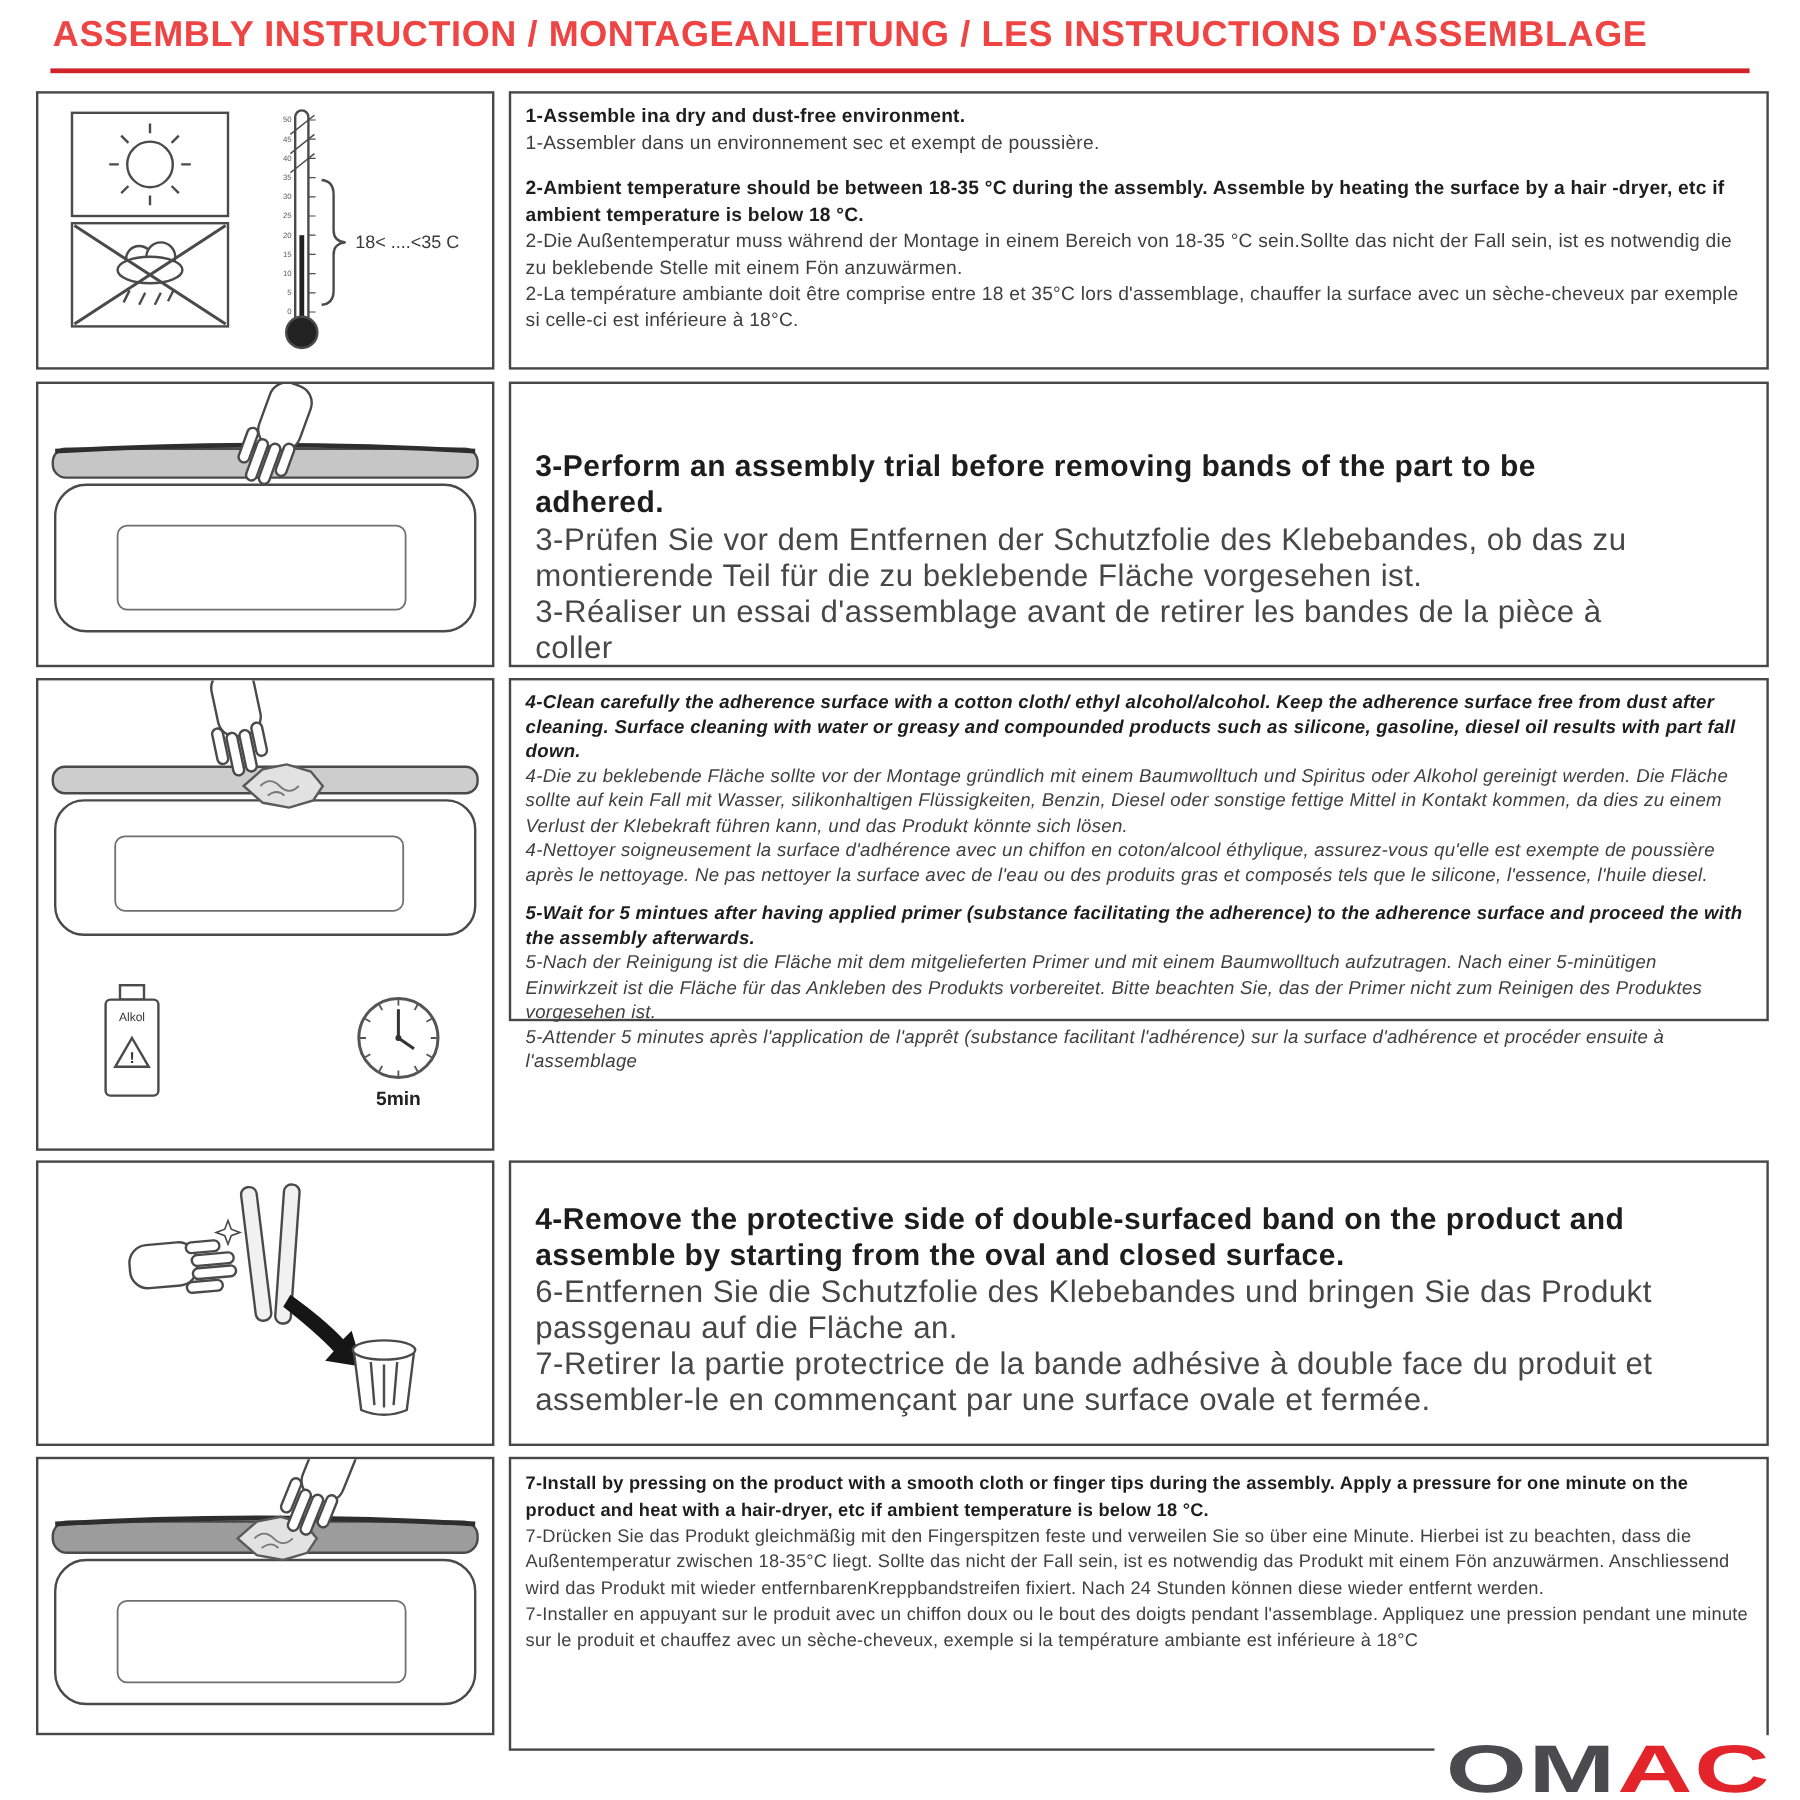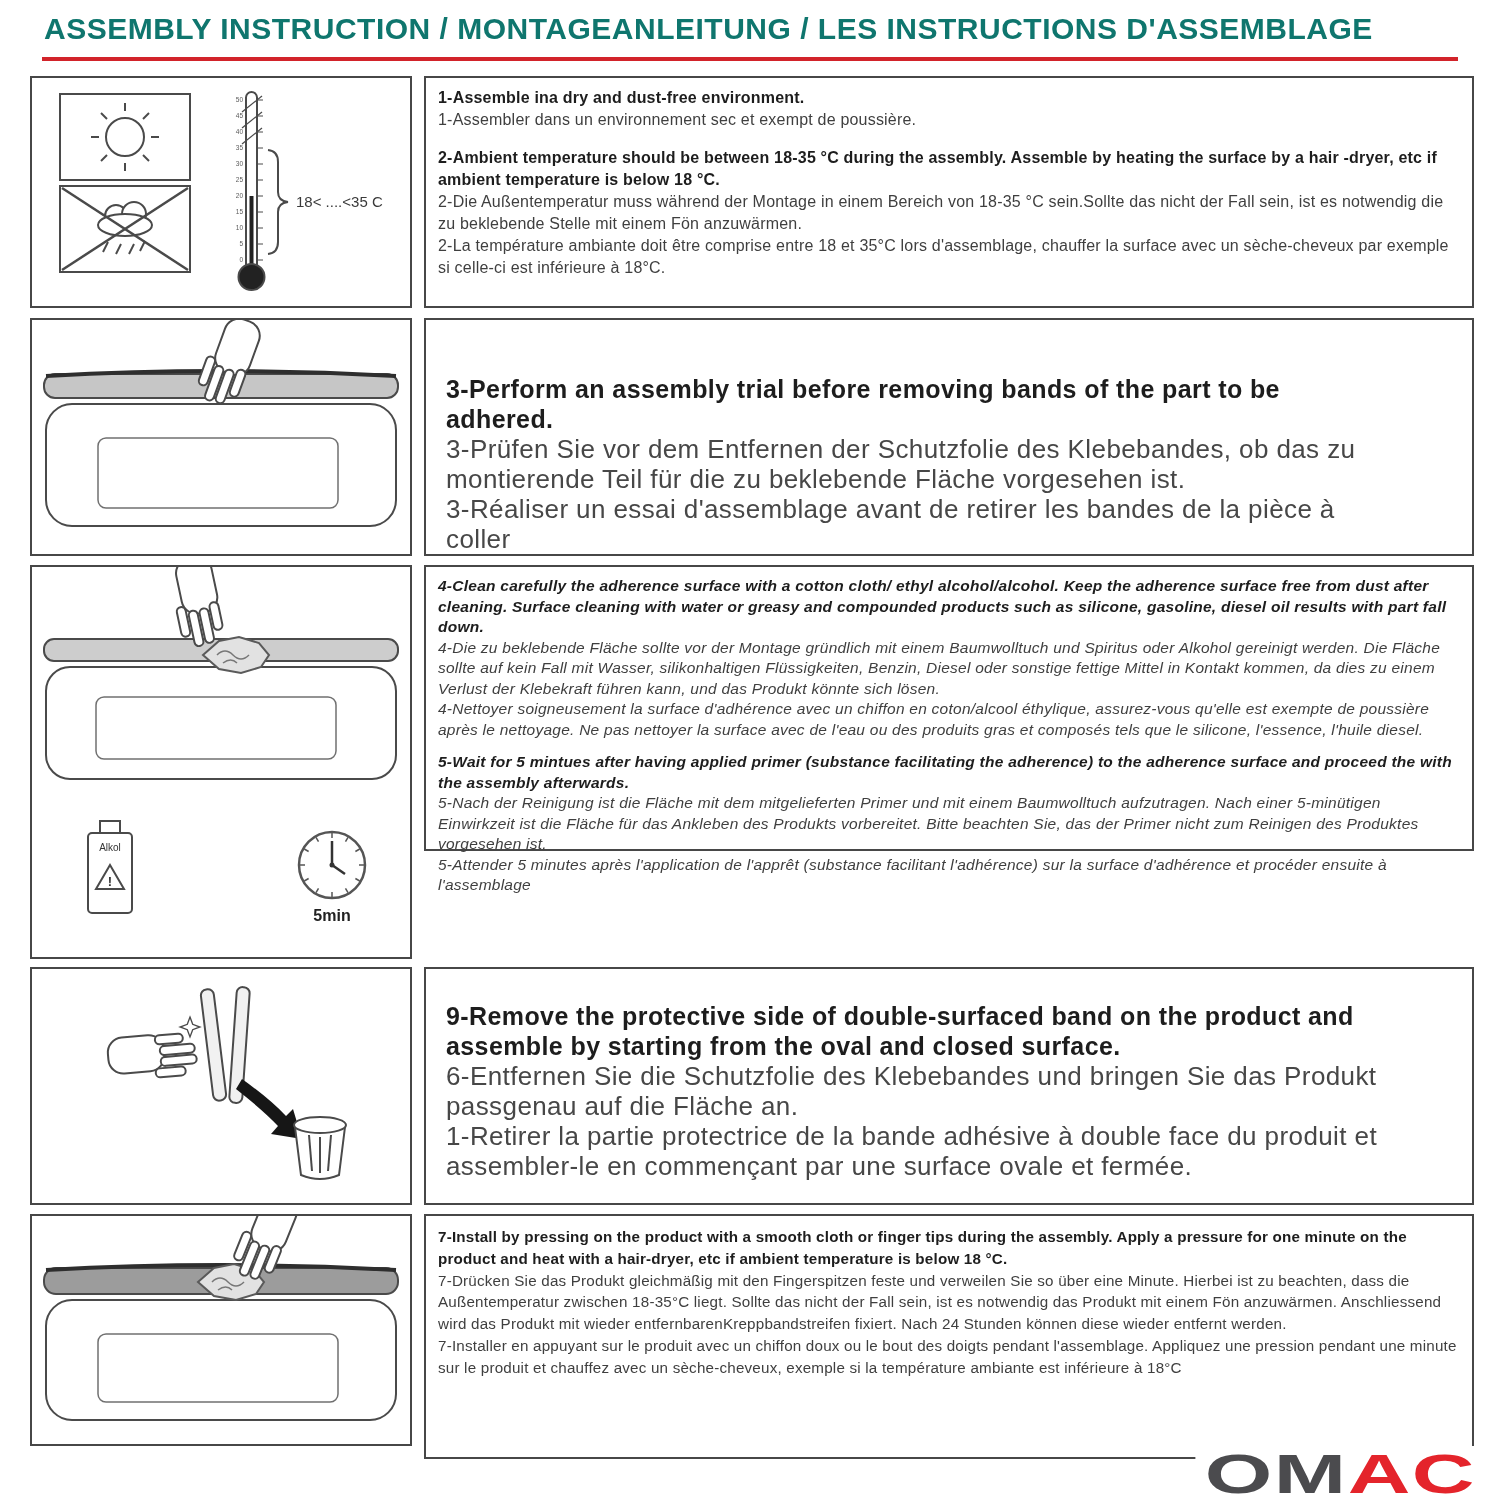--- a/index.html
+++ b/index.html
@@ -3,21 +3,21 @@
 <meta charset="utf-8">
 <style>
   * { margin:0; padding:0; box-sizing:border-box; }
   html,body { width:1500px; height:1500px; }
   body {
     position:relative; background:#fff; overflow:hidden;
     font-family:"Liberation Sans", sans-serif; color:#3f3f3f;
   }
   .title {
     position:absolute; left:44px; top:12px;
-    font-size:30px; font-weight:800; letter-spacing:0.5px; color:#0f766e;
+    font-size:30px; font-weight:800; letter-spacing:0.5px; color:#ef4444;
     white-space:nowrap;
   }
   .title-rule { position:absolute; left:42px; top:57px; width:1416px; height:4px; background:#d2232a; }
 
   .imgbox, .textbox { position:absolute; background:#fff; border:2px solid #474747; }
 
   .imgbox.r1 { left:30px; top:76px;  width:382px; height:232px;text-align:center; }
   .imgbox.r2 { left:30px; top:318px; width:382px; height:238px; }
   .imgbox.r3 { left:30px; top:565px; width:382px; height:394px; }
   .imgbox.r4 { left:30px; top:967px; width:382px; height:238px; }
@@ -242,23 +242,23 @@
         <path d="M-25,-20 L-19,28 Q0,36 19,28 L25,-20"></path>
         <ellipse cx="0" cy="-22" rx="26" ry="8"></ellipse>
         <line x1="-11" y1="-12" x2="-8" y2="24"></line>
         <line x1="0" y1="-10" x2="0" y2="26"></line>
         <line x1="11" y1="-12" x2="8" y2="24"></line>
       </g>
     </svg>
   </div>
 
   <div class="textbox r4 txt-lg">
-    <p class="b">9-Remove the protective side of double-surfaced band on the product and assemble by starting from the oval and closed surface.</p>
+    <p class="b">4-Remove the protective side of double-surfaced band on the product and assemble by starting from the oval and closed surface.</p>
     <p>6-Entfernen Sie die Schutzfolie des Klebebandes und bringen Sie das Produkt passgenau auf die Fläche an.</p>
-    <p>1-Retirer la partie protectrice de la bande adhésive à double face du produit et assembler-le en commençant par une surface ovale et fermée.</p>
+    <p>7-Retirer la partie protectrice de la bande adhésive à double face du produit et assembler-le en commençant par une surface ovale et fermée.</p>
   </div>
 
   <div class="imgbox r5">
     <svg width="378" height="228" viewBox="0 0 378 228">
       <g>
         <rect x="12" y="52" width="354" height="26" rx="12" fill="#9c9c9c" stroke="#4a4a4a" stroke-width="2"></rect>
         <path d="M14,54 Q189,44 364,54" fill="none" stroke="#2e2e2e" stroke-width="4"></path>
         <rect x="14" y="84" width="350" height="120" rx="26" fill="#fff" stroke="#4a4a4a" stroke-width="2"></rect>
         <rect x="66" y="118" width="240" height="68" rx="8" fill="#fff" stroke="#707070" stroke-width="1.5"></rect>
       </g>

